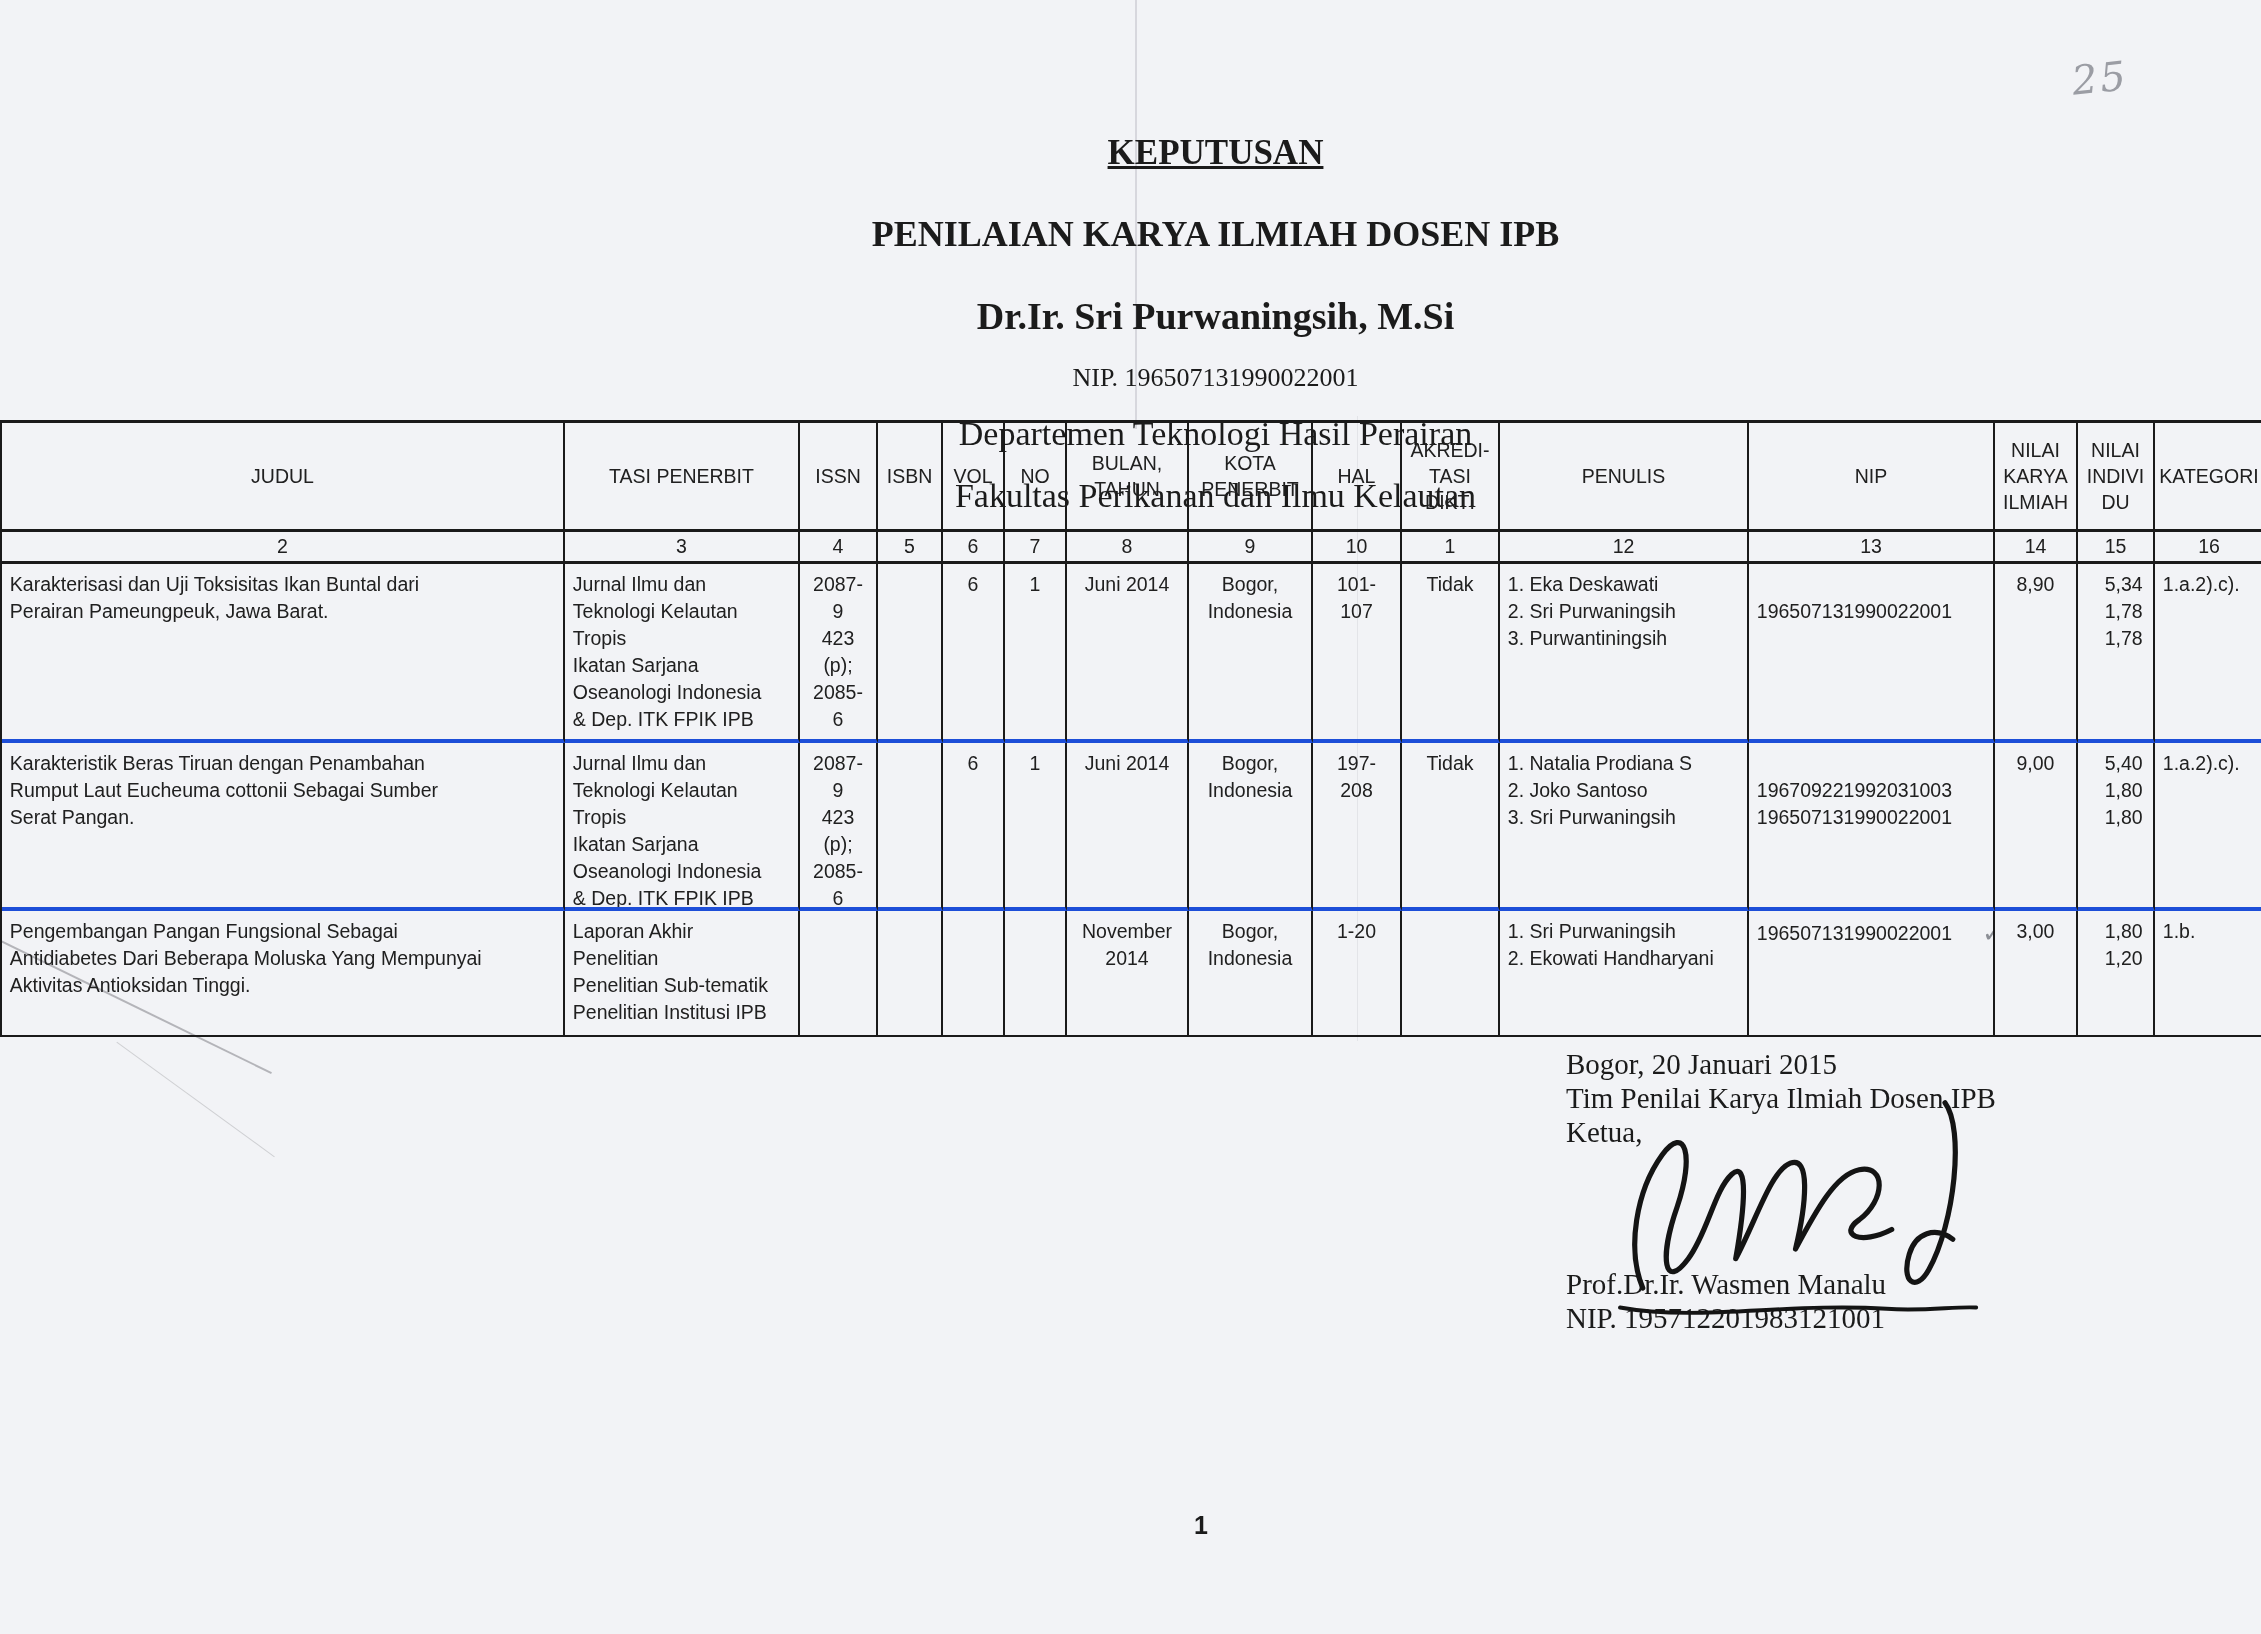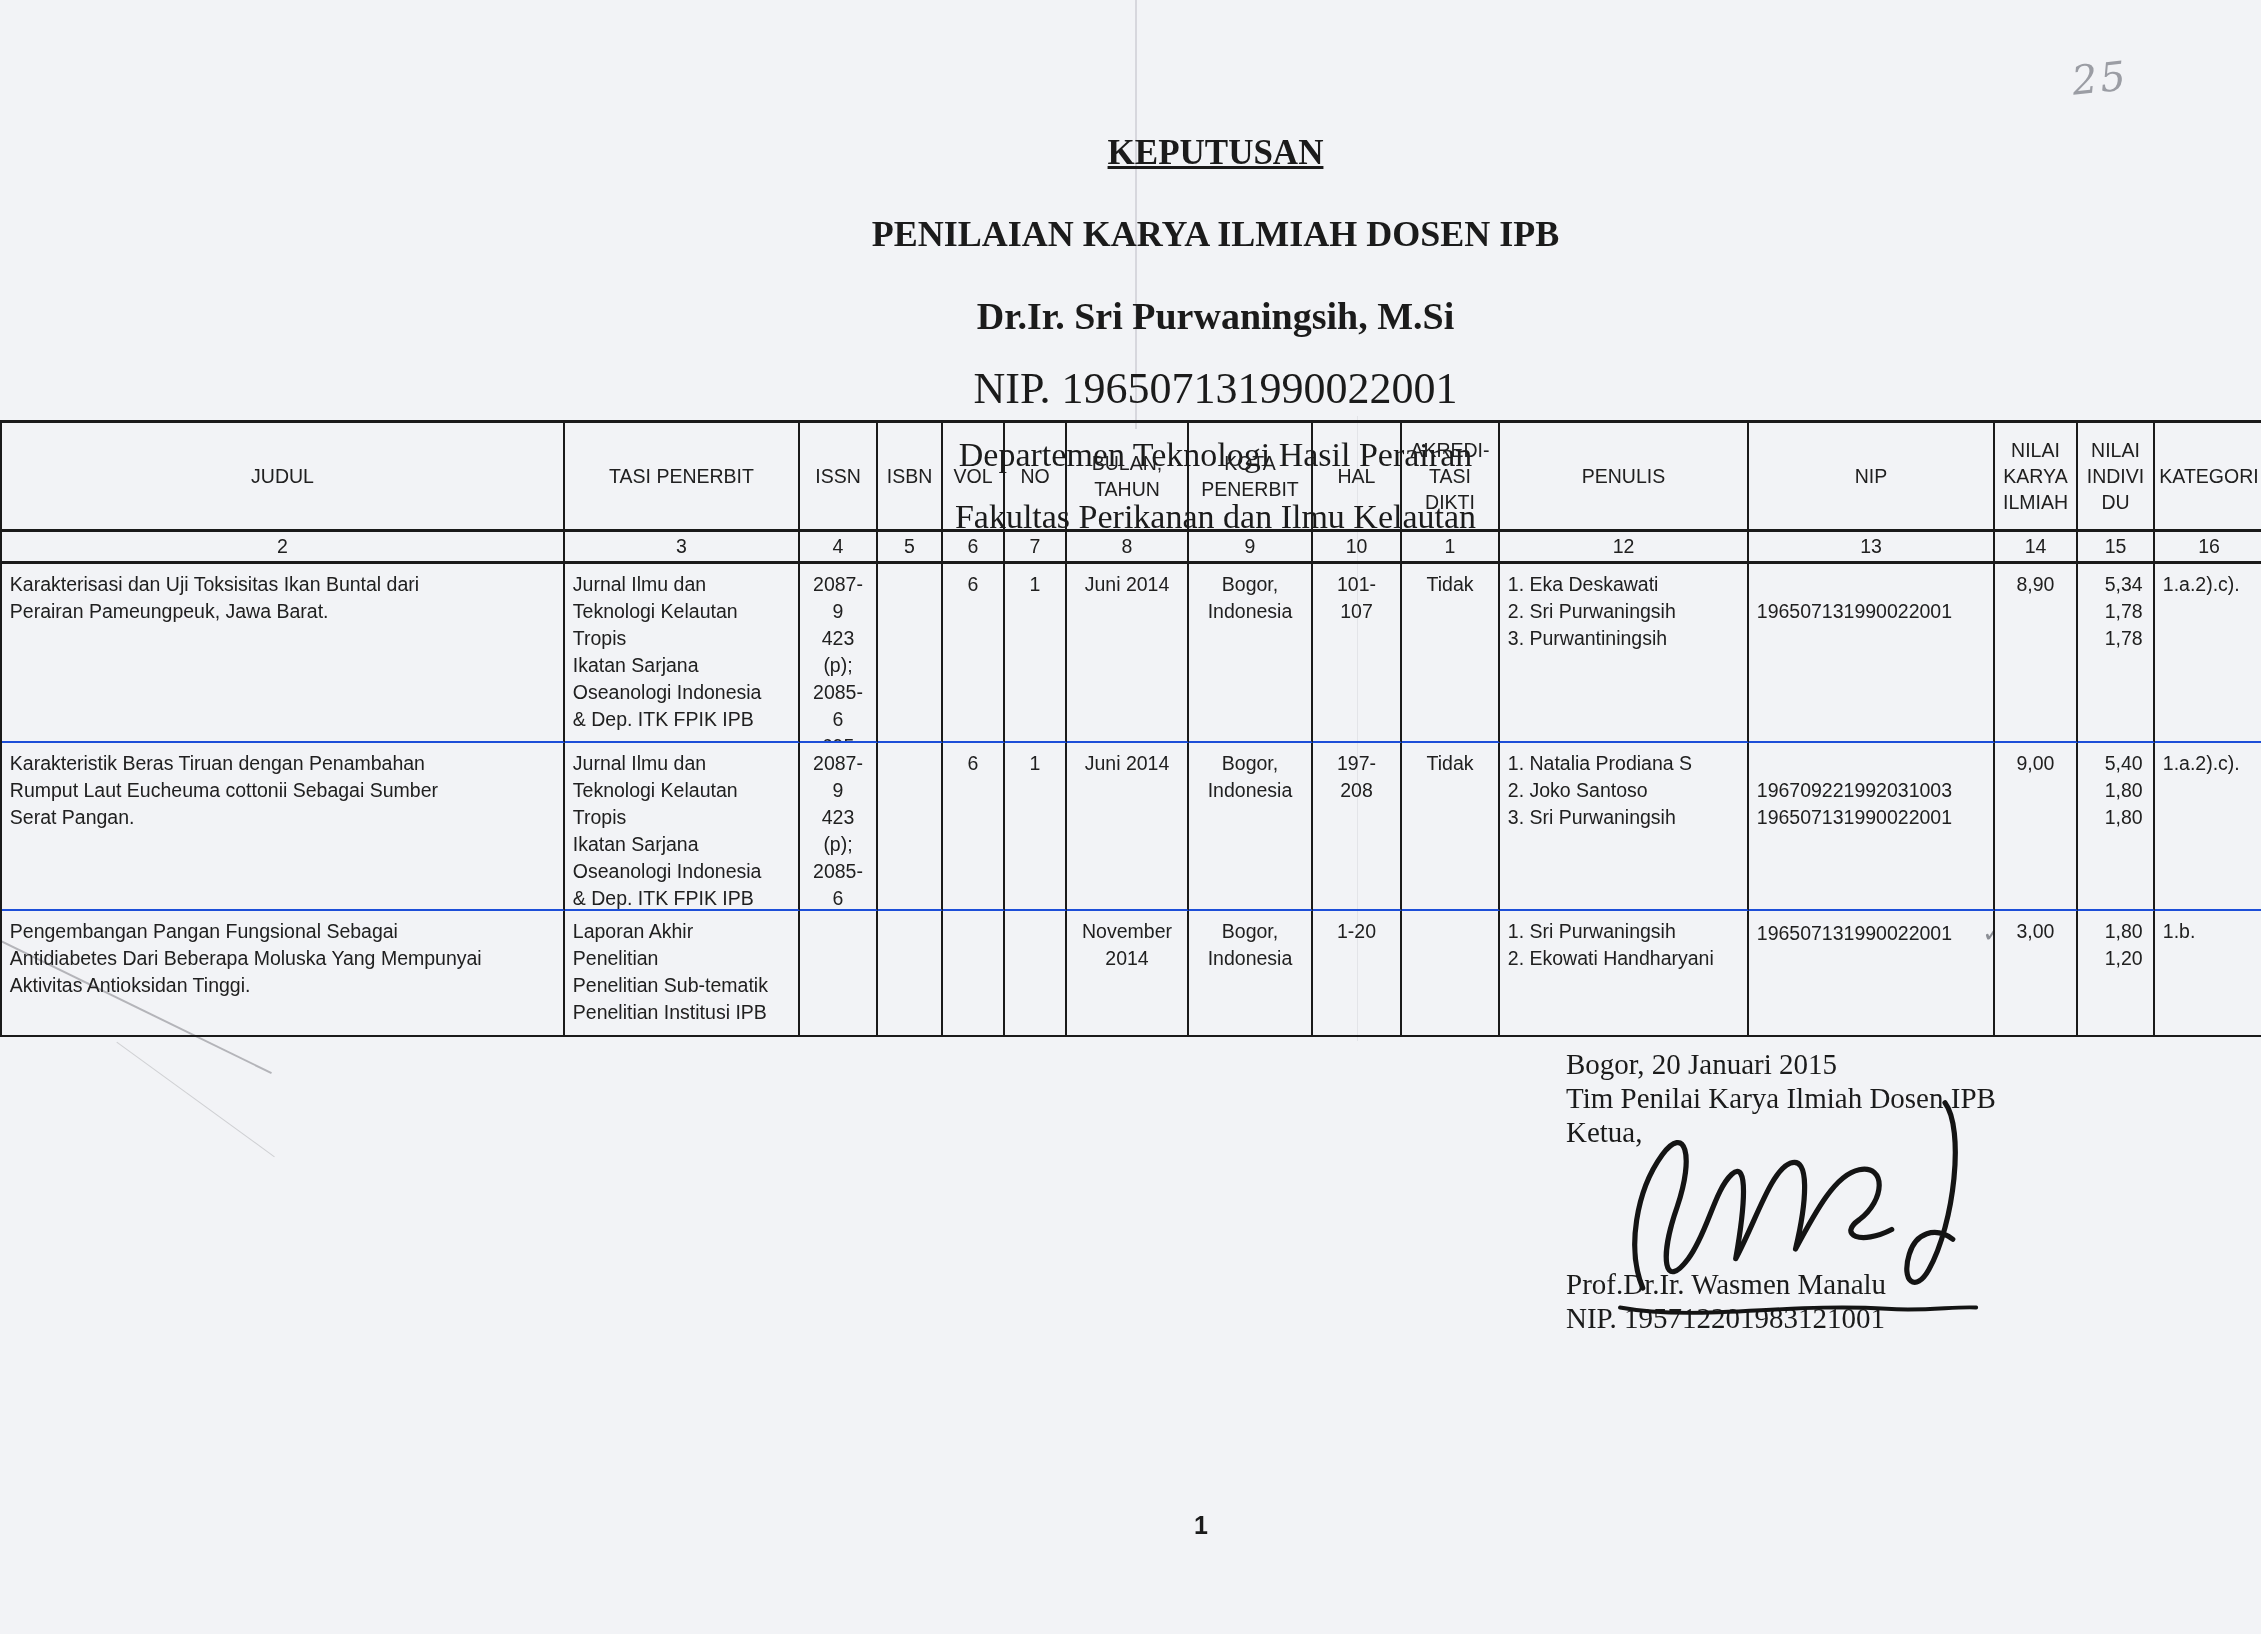--- a/index.html
+++ b/index.html
@@ -14,21 +14,21 @@
     position:absolute;top:133px;left:50%;
     transform:translateX(calc(-50% + 85px));
     text-align:center;
     font-family:"Liberation Serif",serif;
     color:#1b1b1b;
     width:1041px;
   }
   .t1{font-size:35px;font-weight:bold;margin-bottom:40px;text-decoration:underline;}
   .t2{font-size:36px;font-weight:bold;margin-bottom:39px;}
   .t3{font-size:38px;font-weight:bold;margin-bottom:25px;}
-  .t4{font-size:44px;margin-bottom:22px;}
+  .t4{font-size:26px;margin-bottom:22px;}
   .t5{font-size:34px;margin-bottom:24px;}
   .t6{font-size:34px;}
   
   .hand-note{
     position:absolute;left:2072px;top:55px;
     font-family:"DejaVu Serif",serif;font-style:italic;
     font-size:40px;color:#9b9da4;transform:rotate(-6deg);
     letter-spacing:2.6px;
   }
   
@@ -49,21 +49,21 @@
     display:flex;align-items:center;justify-content:center;
     text-align:center;white-space:pre-line;line-height:26px;
     padding:2.6px 3.9px;
   }
   .nc{
     border-bottom:3.3px solid #1a1a1a;
     display:flex;align-items:center;justify-content:center;
     font-size:19.5px;
   }
   .dc{
-    border-bottom:2px solid #1d4ed8;
+    border-bottom:4px solid #1d4ed8;
     padding:6.5px 7.8px;white-space:pre-line;
   }
   .rowlast{border-bottom:2.6px solid #1a1a1a;}
   .al{text-align:left;}
   .ac{text-align:center;}
   .ar{text-align:right;padding-right:10.4px;}
   .check{color:#8c8f96;font-size:26px;margin-left:30px;position:relative;top:2.6px;}
   
   .sig-block{
     position:absolute;left:1566px;top:1047px;

